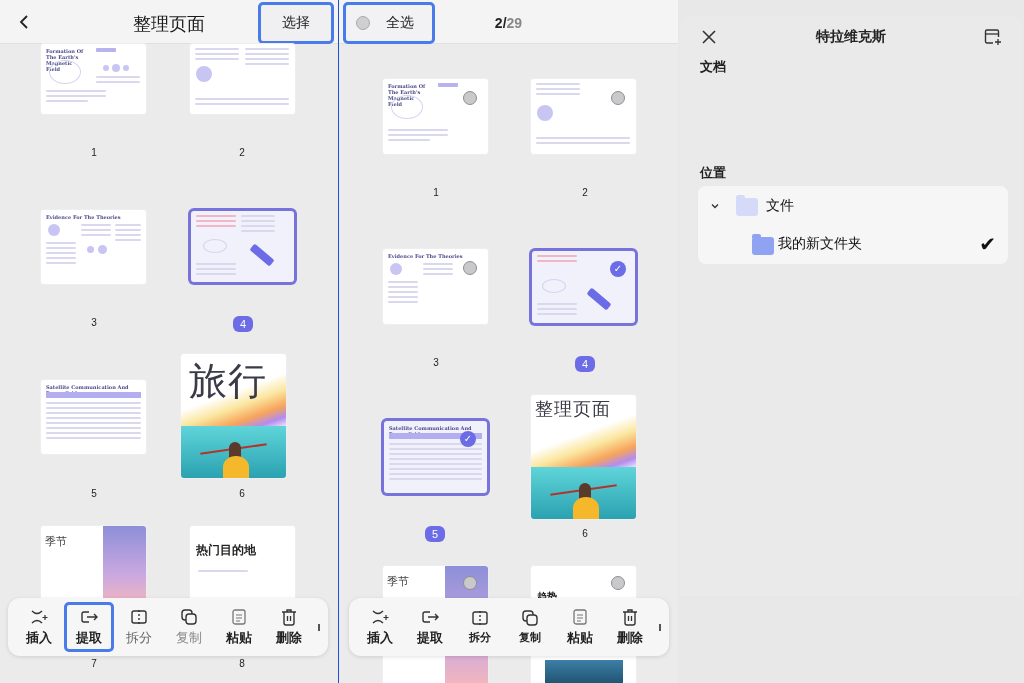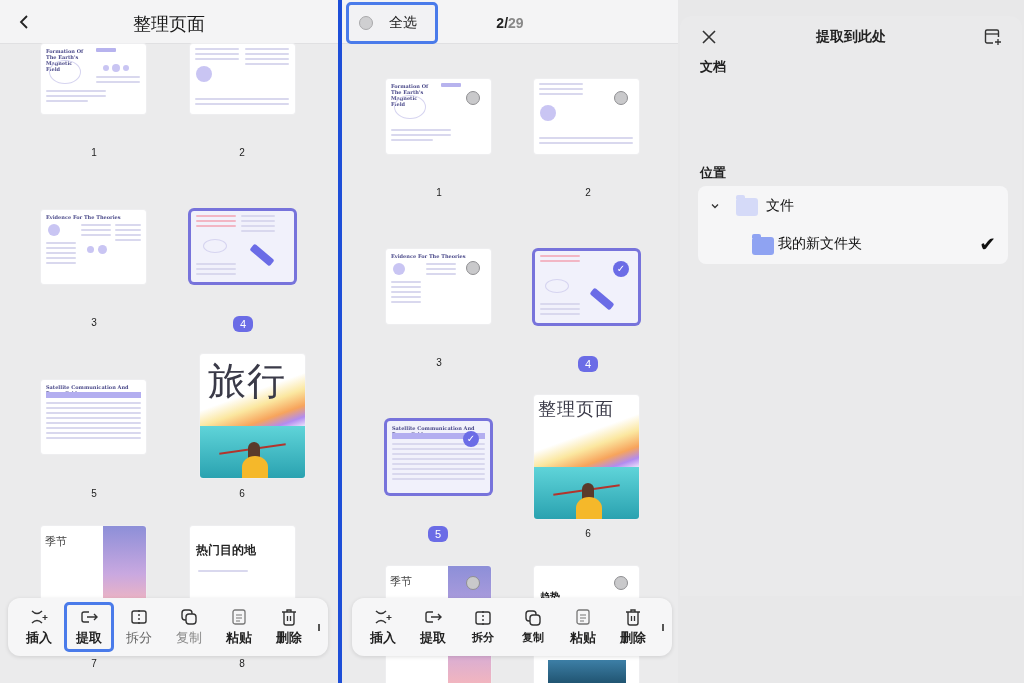--- a/index.html
+++ b/index.html
@@ -2,21 +2,21 @@
 <html><head>
 <meta charset="utf-8">
 <style>
   * { box-sizing: border-box; margin: 0; padding: 0; }
   html, body { width: 1024px; height: 683px; overflow: hidden; background: #e9e9ea; font-family: "Liberation Sans", "DejaVu Sans", sans-serif; color: #222; }
   .root { position: relative; width: 1024px; height: 683px; }
 
   
   .panel { position: absolute; top: 0; height: 683px; overflow: hidden; }
   .panel-left { left: 0; width: 338px; background: #ebebec; }
-  .panel-mid { left: 338px; width: 340px; background: #ebebec; border-left: 4px solid #1d4ed8; }
+  .panel-mid { left: 338px; width: 340px; background: #ebebec; border-left: 1px solid #1d4ed8; }
   .panel-right { left: 678px; width: 346px; background: #e8e8e9; }
 
   
   .hdr { position: absolute; top: 0; left: 0; right: 0; height: 44px; background: #f4f4f5; border-bottom: 1px solid #e0e0e2; }
   .back-btn { position: absolute; left: 14px; top: 10px; width: 20px; height: 24px; display: flex; align-items: center; justify-content: center; cursor: pointer; }
   .hdr-title { position: absolute; left: 0; right: 0; top: 12px; text-align: center; font-size: 18px; font-weight: 500; color: #1a1a1a; pointer-events: none; }
   .hl { border: 3px solid #4a7bea; border-radius: 5px; }
   .select-btn { position: absolute; left: 258px; top: 2px; width: 76px; height: 42px; display: flex; align-items: center; justify-content: center; font-size: 14px; background: #f0f0f2; cursor: pointer; }
 
   .selall-btn { position: absolute; left: 4px; top: 2px; width: 92px; height: 42px; display: flex; align-items: center; gap: 16px; padding-left: 10px; font-size: 14px; cursor: pointer; background: #f2f2f4; }
@@ -89,20 +89,21 @@
 <div class="root">
 
   <div class="panel panel-left">
     <div class="hdr">
       <div class="back-btn">
         <svg width="10" height="16" viewBox="0 0 10 16">
             <path d="M8 2 L2 8 L8 14" fill="none" stroke="#222" stroke-width="1.8"></path>
           </svg>
       </div>
       <div class="hdr-title">整理页面</div>
+      <div class="select-btn hl">选择</div>
     </div>
 
     <div class="thumb" style="left:41px;top:44px;width:105px;height:70px;">
       <div class="t-head" style="left:5px;top:4px;width:40px;">Formation Of The Earth's Magnetic Field</div>
       <div class="t-ring" style="left:8px;top:16px;width:32px;height:24px;"></div>
       <div class="t-tag" style="left:55px;top:4px;"></div>
       <div class="t-globe" style="left:62px;top:21px;width:6px;height:6px;"></div>
       <div class="t-globe" style="left:71px;top:20px;width:8px;height:8px;"></div>
       <div class="t-globe" style="left:82px;top:21px;width:6px;height:6px;"></div>
       <div class="t-lines" style="left:5px;top:46px;width:60px;">
@@ -194,21 +195,21 @@
           <i></i>
           <i></i>
           <i></i>
           <i></i>
           <i></i>
           <i></i>
         </div>
     </div>
     <div class="pnum" style="left:79px;top:488px;">5</div>
 
-    <div class="thumb travel" style="left:200px;top:354px;width:105px;height:124px;">
+    <div class="thumb travel" style="left:181px;top:354px;width:105px;height:124px;">
       <div class="ttl">旅行</div>
       <div class="sea"></div>
       <div class="paddle"></div>
       <div class="person"></div>
       <div class="kayak"></div>
     </div>
     <div class="pnum" style="left:227px;top:488px;">6</div>
 
     <div class="thumb season" style="left:41px;top:526px;width:105px;height:80px;">
       <div class="ttl">季节</div>
@@ -456,21 +457,21 @@
     </div>
   </div>
 
   <div class="panel panel-right">
     <div class="sheet">
       <div class="close-btn">
         <svg width="18" height="18" viewBox="0 0 18 18">
             <path d="M3 3 L15 15 M15 3 L3 15" stroke="#333" stroke-width="1.6"></path>
           </svg>
       </div>
-      <div class="sheet-title">提取到此处</div>
+      <div class="sheet-title">特拉维克斯</div>
       <div class="newfolder-btn">
         <svg width="18" height="18" viewBox="0 0 18 18">
             <path d="M9 15 H3 a1.5 1.5 0 0 1 -1.5 -1.5 V3.5 A1.5 1.5 0 0 1 3 2 H13 a1.5 1.5 0 0 1 1.5 1.5 V9" fill="none" stroke="#333" stroke-width="1.4"></path>
             <path d="M1.5 6 H14.5" stroke="#333" stroke-width="1.3"></path>
             <path d="M14 11 v6 M11 14 h6" stroke="#333" stroke-width="1.3"></path>
           </svg>
       </div>
 
       <div class="sec-label" style="top:42px;">文档</div>
 

